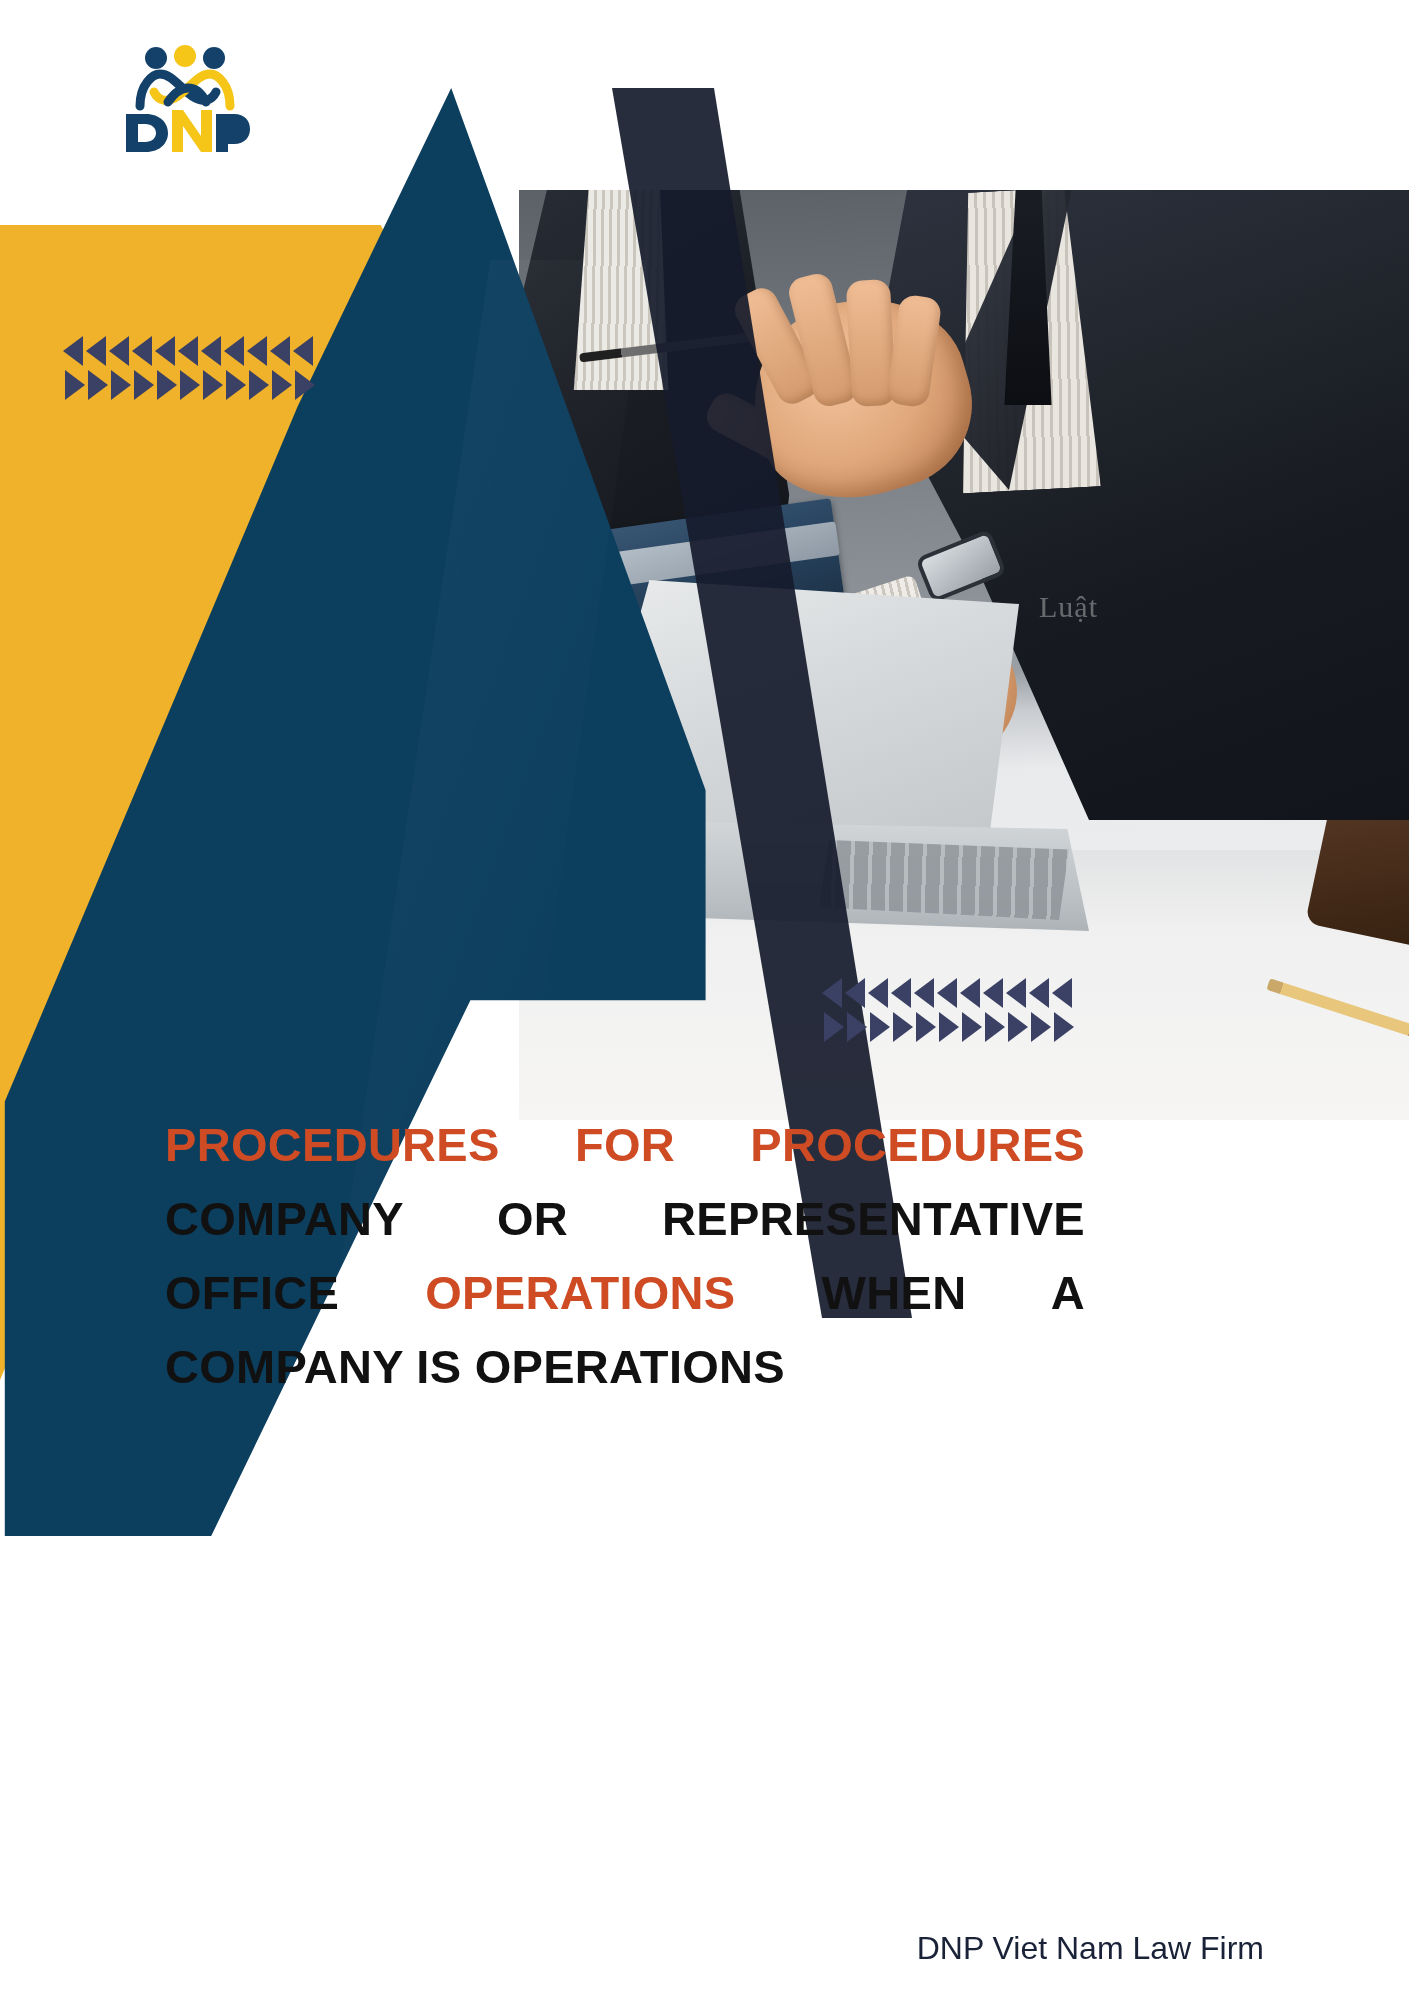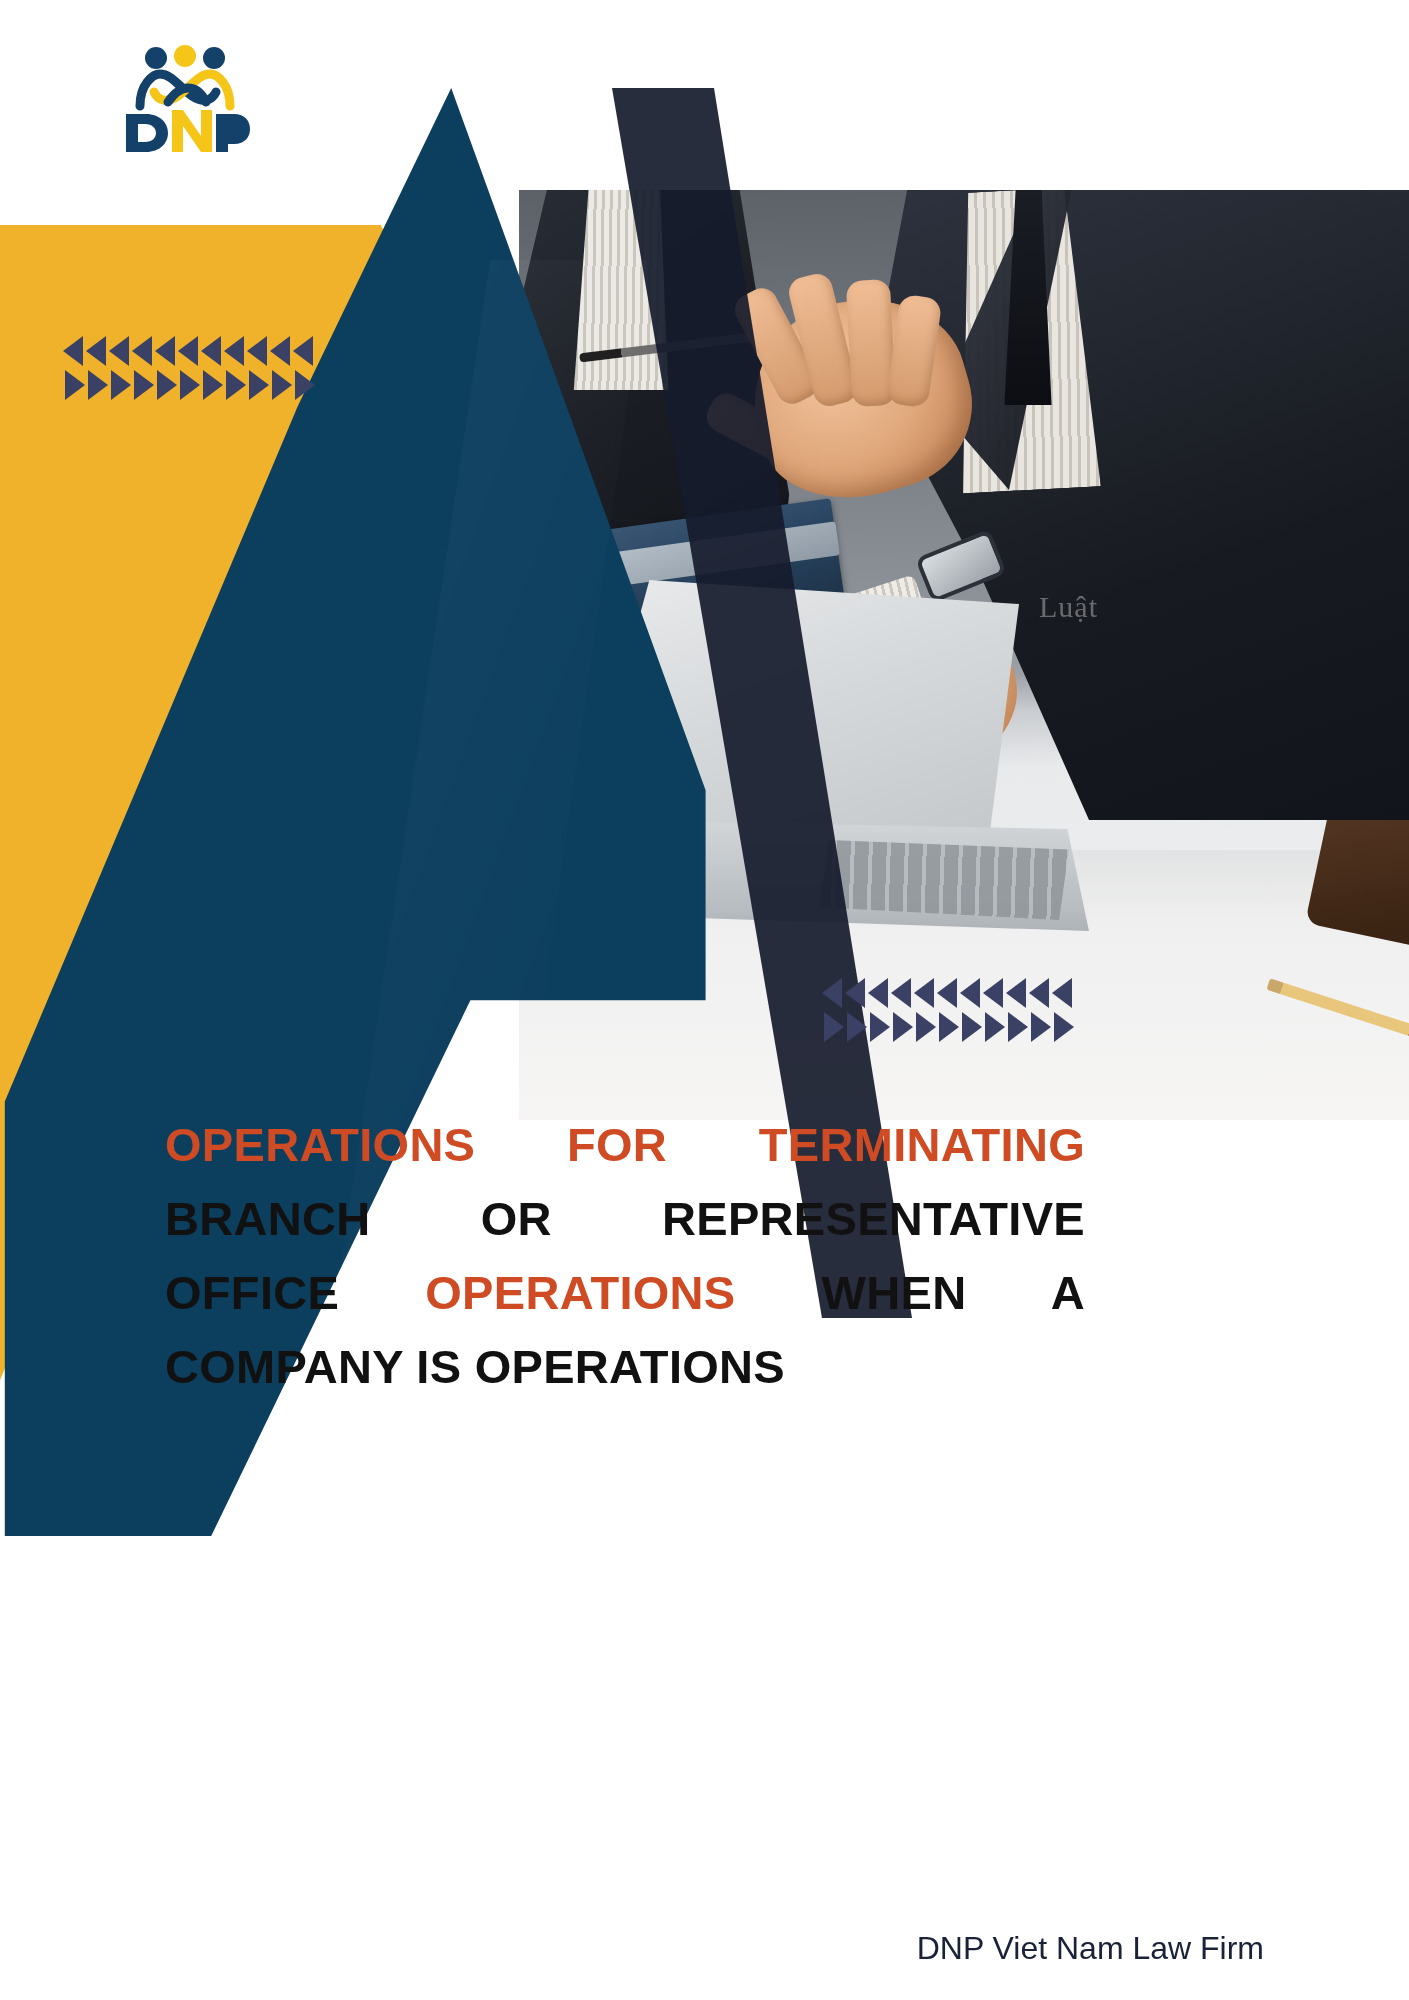--- a/index.html
+++ b/index.html
@@ -383,22 +383,22 @@
 
       <path d="M6 70 L6 108 L26 108 C40 108 48 99 48 89 C48 79 40 70 26 70 Z
                M18 80 L25 80 C32 80 36 84 36 89 C36 94 32 98 25 98 L18 98 Z" fill="#13416A"></path>
       <path d="M52 108 L52 66 L63 66 L81 92 L81 66 L92 66 L92 108 L81 108 L63 82 L63 108 Z" fill="#F5C518"></path>
       <path d="M96 108 L96 70 L114 70 C125 70 130 77 130 85 C130 93 125 100 114 100 L108 100 L108 108 Z
                M108 80 L113 80 C117 80 119 82 119 85 C119 88 117 90 113 90 L108 90 Z" fill="#13416A"></path>
     </svg>
   </div>
 
   <div class="title">
-    <span class="ln accent">OPERATIONS FOR TERMINATING</span>
-    <span class="ln">BRANCH OR REPRESENTATIVE</span>
+    <span class="ln accent">PROCEDURES FOR PROCEDURES</span>
+    <span class="ln">COMPANY OR REPRESENTATIVE</span>
     <span class="ln">​<span>OFFICE</span>
       <span class="accent">OPERATIONS</span>
       <span>WHEN A</span></span>
     <span class="ln last">COMPANY IS OPERATIONS</span>
   </div>
 
   <div class="footer">DNP Viet Nam Law Firm</div>
 
 </div>
 

